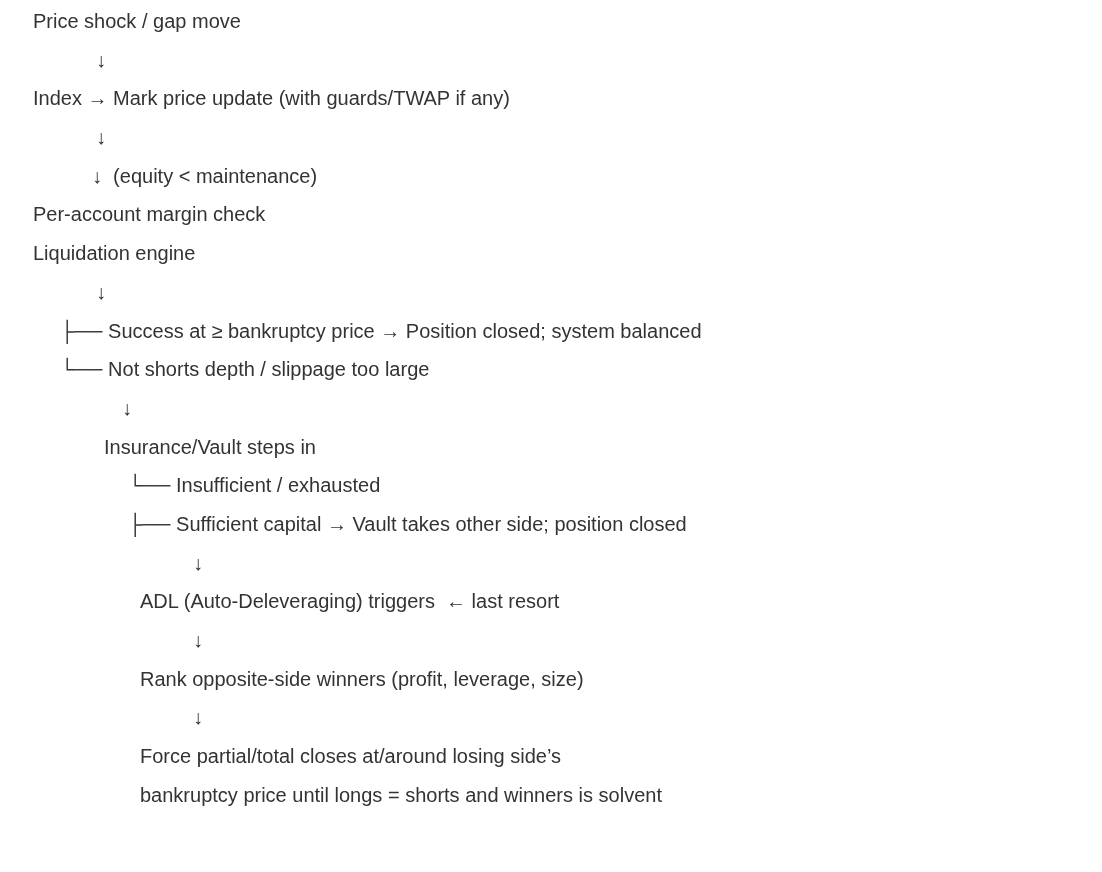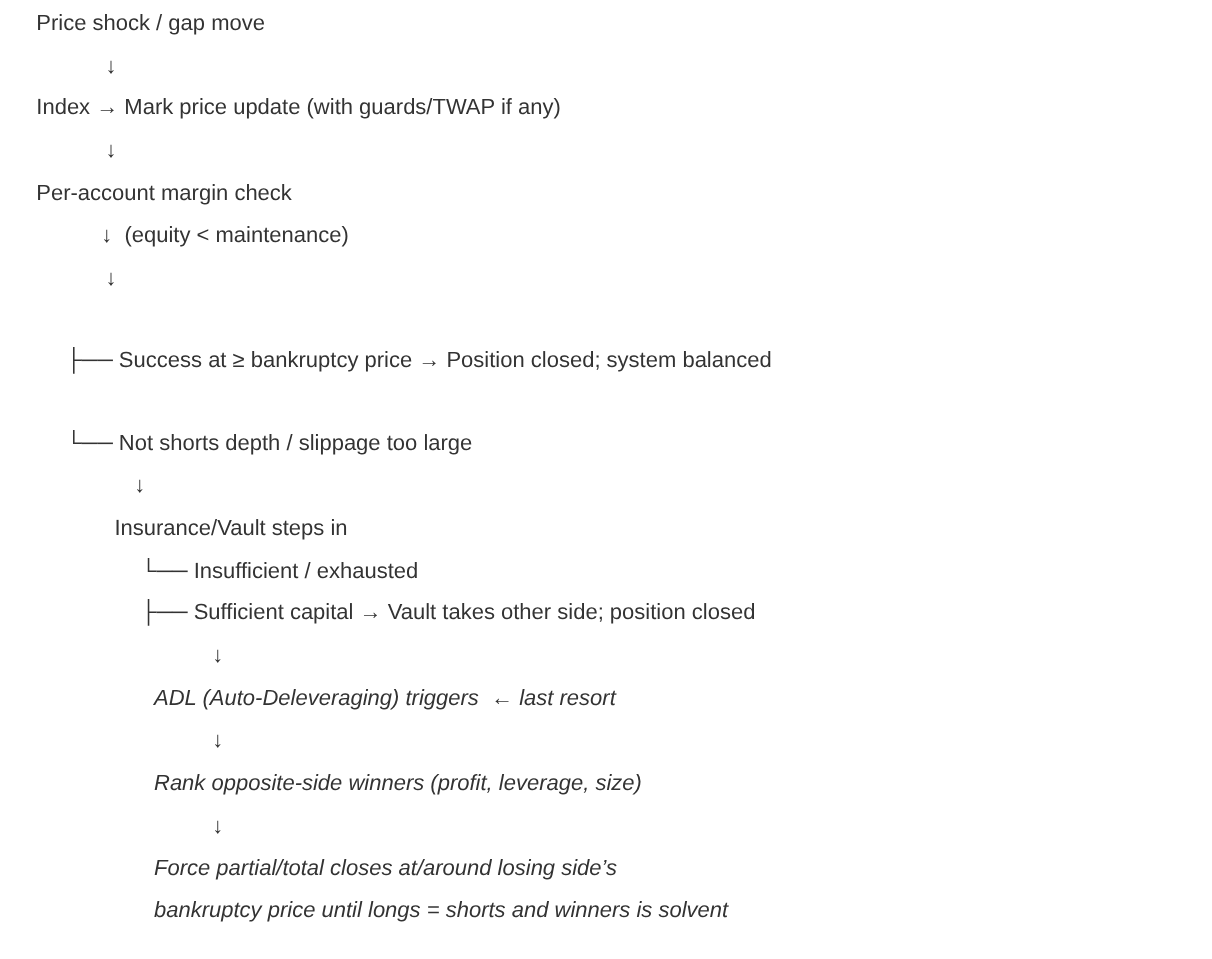--- a/index.html
+++ b/index.html
@@ -20,37 +20,38 @@
     line-height: 38.7px;
   }
   .line {
     white-space: pre;   
     height: 38.7px;
   }
   
   .ind-root   { padding-left: 33px;  }
   .ind-arrow1 { padding-left: 96px;  }
   .ind-cond   { padding-left: 92px;  }
-  .ind-branch1{ padding-left: 60px; margin-top: 36px;  }
+  .ind-branch1{ padding-left: 60px;  }
   .ind-arrow2 { padding-left: 122px; }
   .ind-lvl2   { padding-left: 104px;  }
   .ind-branch2{ padding-left: 128px; }
   .ind-arrow3 { padding-left: 193px; }
-  .ind-lvl3   { padding-left: 140px; font-style: italic; }
+  .ind-lvl3   { padding-left: 140px; }
 </style>
 </head>
 <body style="background: rgb(255, 255, 255);">
 
 <div class="flow">
   <div class="line ind-root">Price shock / gap move</div>
   <div class="line ind-arrow1">↓</div>
   <div class="line ind-root">Index → Mark price update (with guards/TWAP if any)</div>
   <div class="line ind-arrow1">↓</div>
+  <div class="line ind-cond">↓  (equity &lt; maintenance)</div>
   <div class="line ind-root">Per-account margin check</div>
-  <div class="line ind-cond">↓  (equity &lt; maintenance)</div>
+  <div class="line ind-root">Liquidation engine</div>
   <div class="line ind-arrow1">↓</div>
   <div class="line ind-branch1">├── Success at ≥ bankruptcy price → Position closed; system balanced</div>
   <div class="line ind-branch1">└── Not shorts depth / slippage too large</div>
   <div class="line ind-arrow2">↓</div>
   <div class="line ind-lvl2">Insurance/Vault steps in</div>
   <div class="line ind-branch2">└── Insufficient / exhausted</div>
   <div class="line ind-branch2">├── Sufficient capital → Vault takes other side; position closed</div>
   <div class="line ind-arrow3">↓</div>
   <div class="line ind-lvl3">ADL (Auto-Deleveraging) triggers  ← last resort</div>
   <div class="line ind-arrow3">↓</div>

